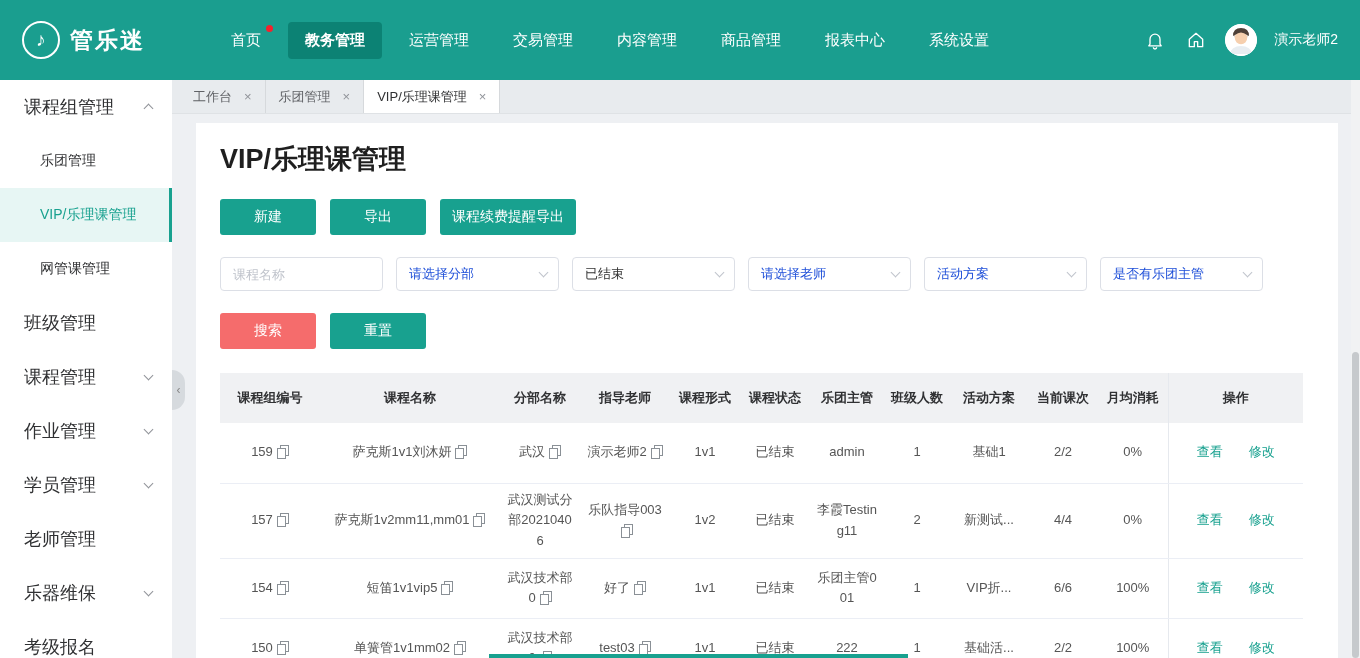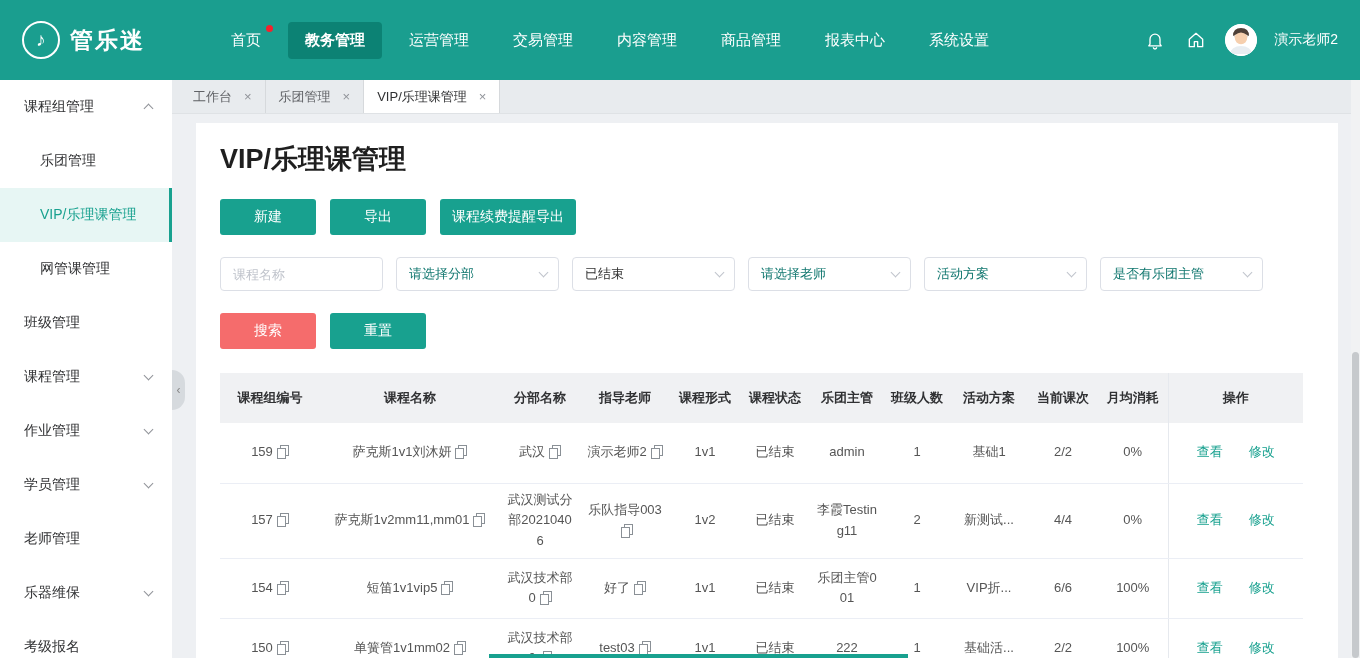--- a/index.html
+++ b/index.html
@@ -26,21 +26,21 @@
     background:#fff; cursor:pointer; flex-shrink:0; }
   .user-name { font-size:14px; cursor:pointer; white-space:nowrap; }
 
   
   .body-row { display:flex; height:578px; }
 
   
   .sidebar { width:172px; background:#fff; position:relative; flex-shrink:0;
     overflow:hidden; z-index:4; }
   .menu-item { height:54px; display:flex; align-items:center;
-    justify-content:space-between; padding:0 20px 0 24px; font-size:14px;
+    justify-content:space-between; padding:0 20px 0 24px; font-size:18px;
     color:#303133; cursor:pointer; }
   .menu-sub { height:54px; display:flex; align-items:center; padding-left:40px;
     font-size:14px; color:#303133; cursor:pointer; }
   .menu-sub.active { background:#e7f6f4; color:#18a18f; border-right:3px solid #18a18f; }
   .chev { width:7px; height:7px; border-right:1.5px solid #909399;
     border-bottom:1.5px solid #909399; display:inline-block; flex-shrink:0; }
   .chev.down { transform:rotate(45deg); margin-top:-3px; }
   .chev.up { transform:rotate(-135deg); margin-top:3px; }
   .collapse-handle { position:absolute; left:172px; top:370px; width:13px; height:40px;
     background:#d6dade; border-radius:0 20px 20px 0; display:flex; align-items:center;
@@ -66,21 +66,21 @@
   .btn.red  { background:#f56c6c; }
   .btn.wide { padding:9px 12px; }
 
   .filters { display:flex; gap:13px; margin-top:22px; }
   .filter { width:163px; height:34px; border:1px solid #dcdfe6; border-radius:4px;
     font-size:13px; background:#fff; font-family:inherit; }
   input.filter { padding:0 12px; color:#333; outline:none; }
   input.filter::placeholder { color:#c0c4cc; }
   .filter-select { display:flex; align-items:center; justify-content:space-between;
     padding:0 11px 0 12px; cursor:pointer; }
-  .sel-placeholder { color:#0f766e; overflow:hidden; white-space:nowrap; }
+  .sel-placeholder { color:#1d4ed8; overflow:hidden; white-space:nowrap; }
   .sel-value { color:#333; }
   .sel-chev { border-color:#c0c4cc; }
 
   .search-row { margin-top:22px; display:flex; }
 
   
   .table-wrap { margin-top:24px; }
   table { border-collapse:collapse; table-layout:fixed; font-size:13px;
     color:#555; text-align:center; }
   th { background:#f0f1f3; font-weight:700; color:#303133; height:38px;

